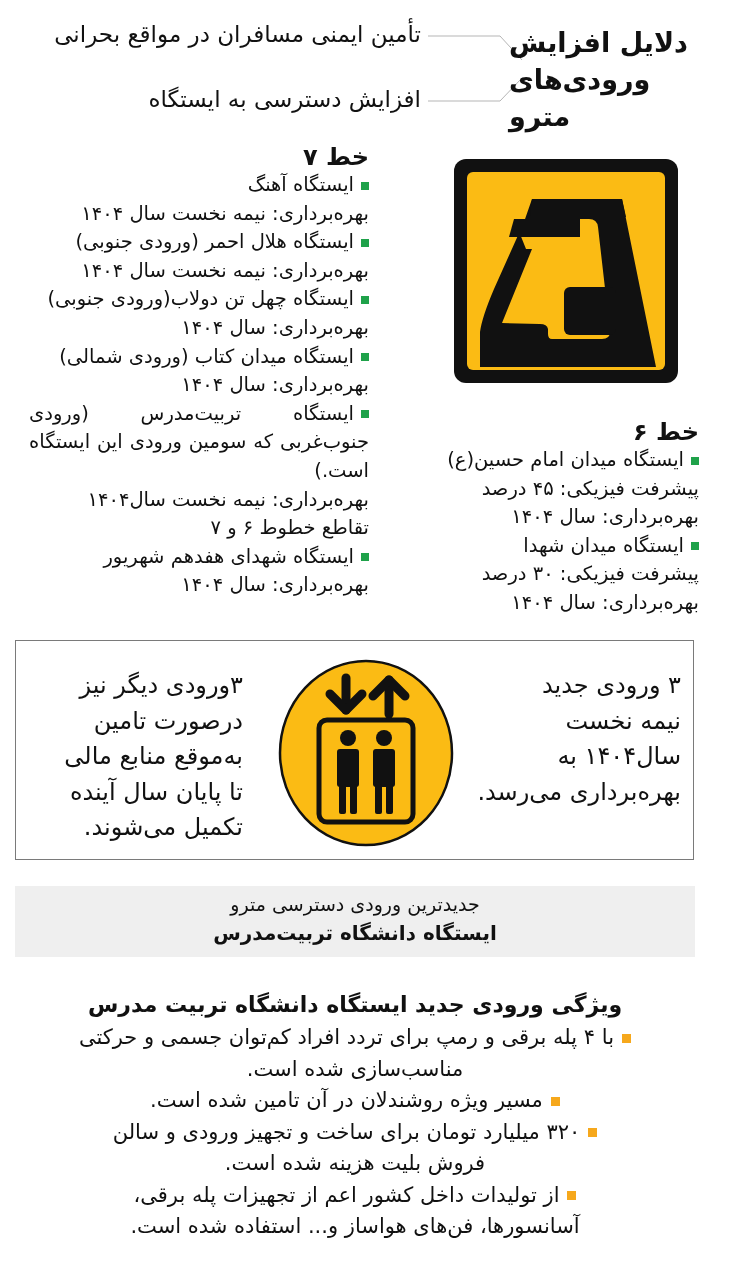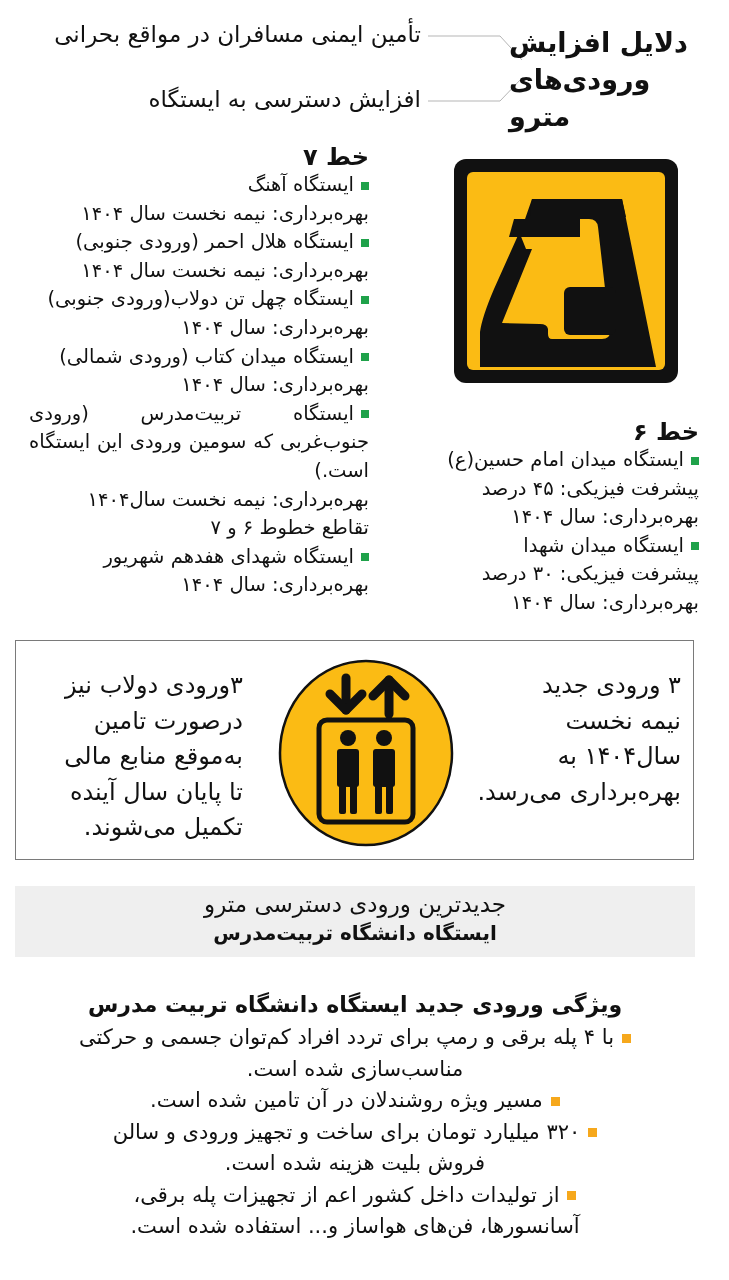--- a/index.html
+++ b/index.html
@@ -31,21 +31,21 @@
 
   
   .box { left:15px; top:640px; width:679px; height:220px; border:1.5px solid #7a7a7a; box-sizing:border-box; }
   .box-text { font-size:24px; line-height:35.5px; text-align:right; white-space:nowrap; }
   .box-right { right:48px; top:668px; }
   .box-left { right:486px; top:668px; }
   .elevator { left:276px; top:658px; width:180px; height:190px; }
 
   
   .banner { left:15px; top:886px; width:680px; height:71px; background:#efefef; text-align:center; }
-  .banner .b1 { font-size:23px; line-height:28px; margin-top:4px; }
+  .banner .b1 { font-size:19px; line-height:28px; margin-top:4px; }
   .banner .b2 { font-size:20px; line-height:30px; font-weight:bold; }
 
   
   .feat { left:30px; width:650px; top:988px; text-align:center; }
   .feat h2 { margin:0; font-size:22px; font-weight:bold; line-height:34px; }
   .feat p { margin:0; font-size:21px; line-height:31.5px; }
   .bullet-o { display:inline-block; width:9px; height:9px; background:#f6a81c; margin-left:8px; vertical-align:middle; }
 </style>
 </head>
 <body>
@@ -103,21 +103,21 @@
 </div>
 
 <div class="abs box"></div>
 <div class="abs rtl box-text box-right">
   <div>۳ ورودی جدید</div>
   <div>نیمه نخست</div>
   <div>سال۱۴۰۴ به</div>
   <div>بهره‌برداری می‌رسد.</div>
 </div>
 <div class="abs rtl box-text box-left">
-  <div>۳ورودی دولاب نیز</div>
+  <div>۳ورودی دیگر نیز</div>
   <div>درصورت تامین</div>
   <div>به‌موقع منابع مالی</div>
   <div>تا پایان سال آینده</div>
   <div>تکمیل می‌شوند.</div>
 </div>
 <svg class="abs elevator" viewBox="0 0 180 190">
   <ellipse cx="90" cy="95" rx="86" ry="92" fill="#fbbb14" stroke="#111" stroke-width="2.5"></ellipse>
 
   <g stroke="#111" stroke-width="9" stroke-linecap="round" stroke-linejoin="round" fill="none">
     <line x1="70" y1="20" x2="70" y2="52"></line>

